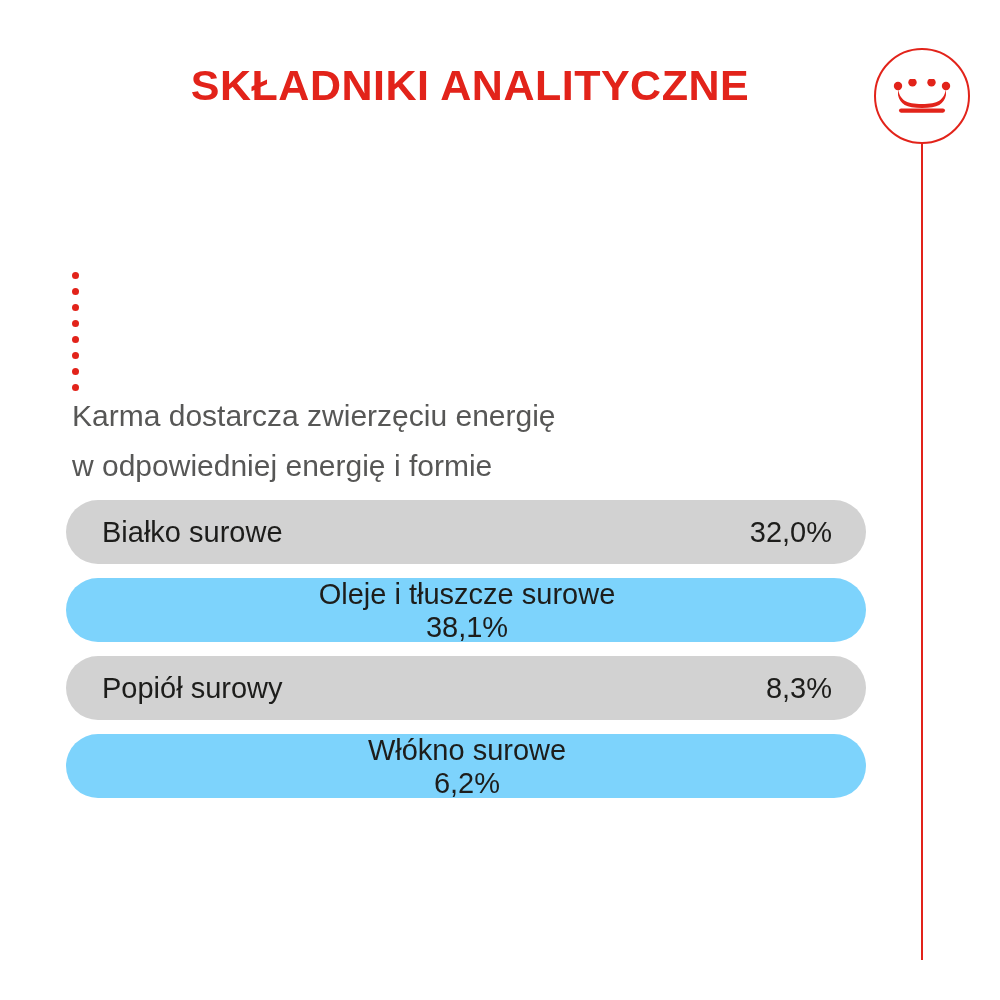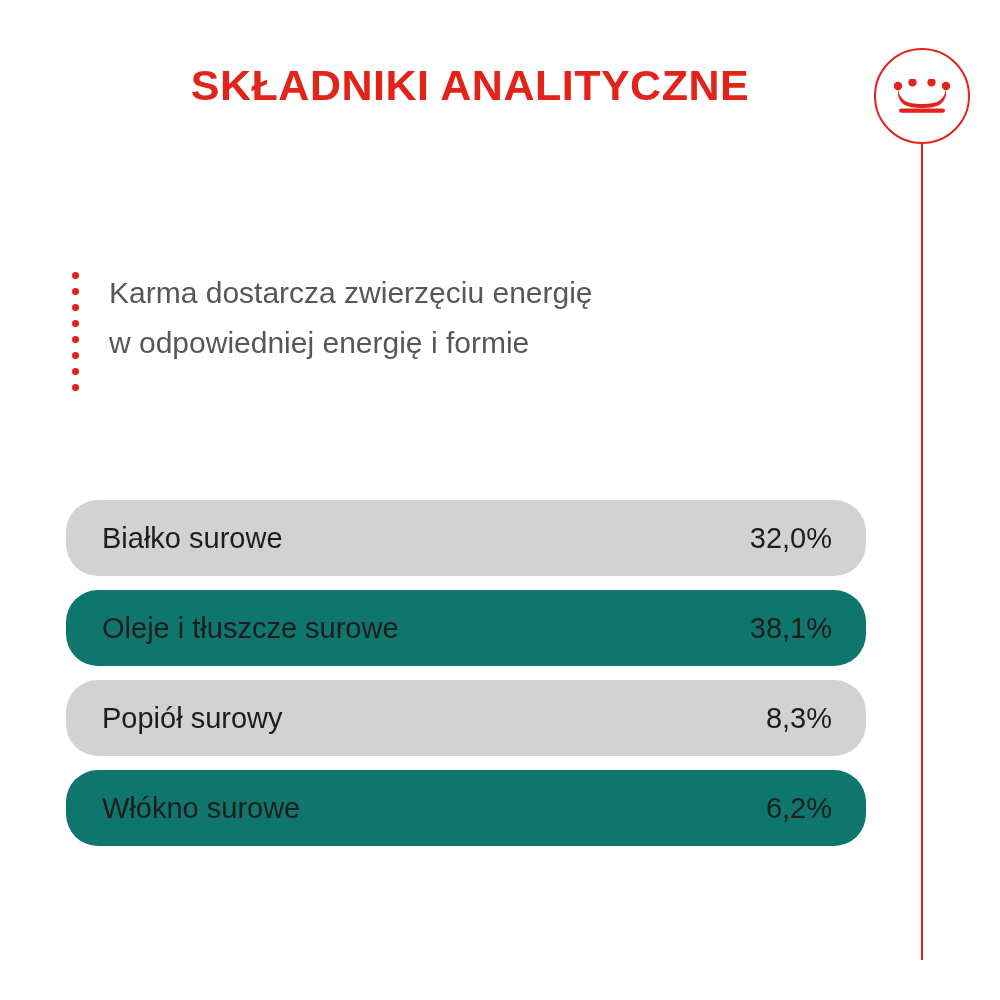--- a/index.html
+++ b/index.html
@@ -65,20 +65,21 @@
     z-index: 1;
   }
 
   
   .intro {
     position: absolute;
     top: 268px;
     left: 72px;
     display: flex;
     align-items: flex-start;
+    flex-direction: column;
   }
   .dotted-bar {
     width: 7px;
     margin-top: 4px;
     margin-right: 30px;
     display: flex;
     flex-direction: column;
     align-items: center;
     row-gap: 9px;
   }
@@ -98,33 +99,33 @@
   }
 
   
   .rows {
     position: absolute;
     top: 500px;
     left: 66px;
     width: 800px;
   }
   .row {
-    height: 76px;
+    height: 64px;
     border-radius: 32px;
     display: flex;
     align-items: center;
     justify-content: space-between;
     padding: 0 34px 0 36px;
     box-sizing: border-box;
     margin-bottom: 14px;
     color: #1d1d1b;
     font-size: 29px;
   }
   .row.shade-dark  { background: #d2d2d2; }
-  .row.shade-light { background: #0f766e; }
+  .row.shade-light { background: #7dd3fc; flex-direction: column; }
   .row-label { font-weight: 400; }
   .row-value { font-weight: 400; }
 </style>
 </head>
 <body>
 
 <div class="page">
 
   <div class="title">SKŁADNIKI ANALITYCZNE</div>
 

